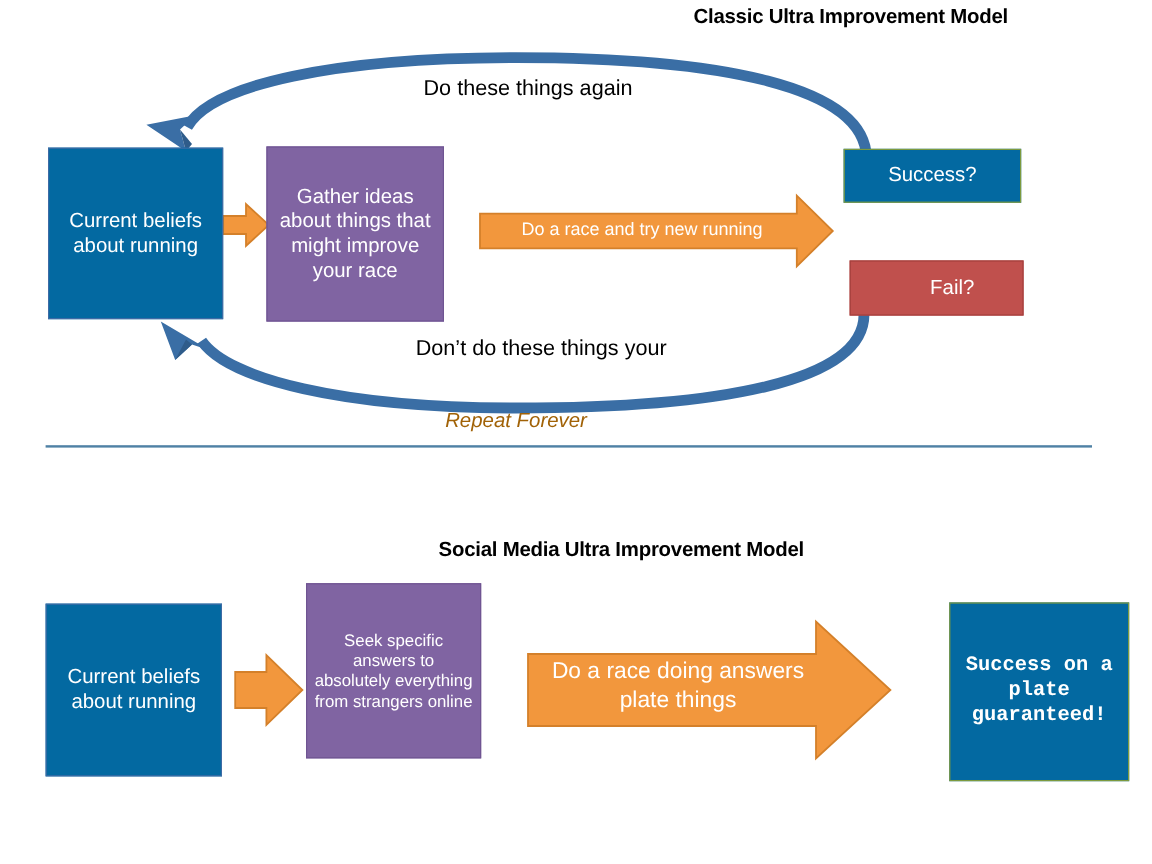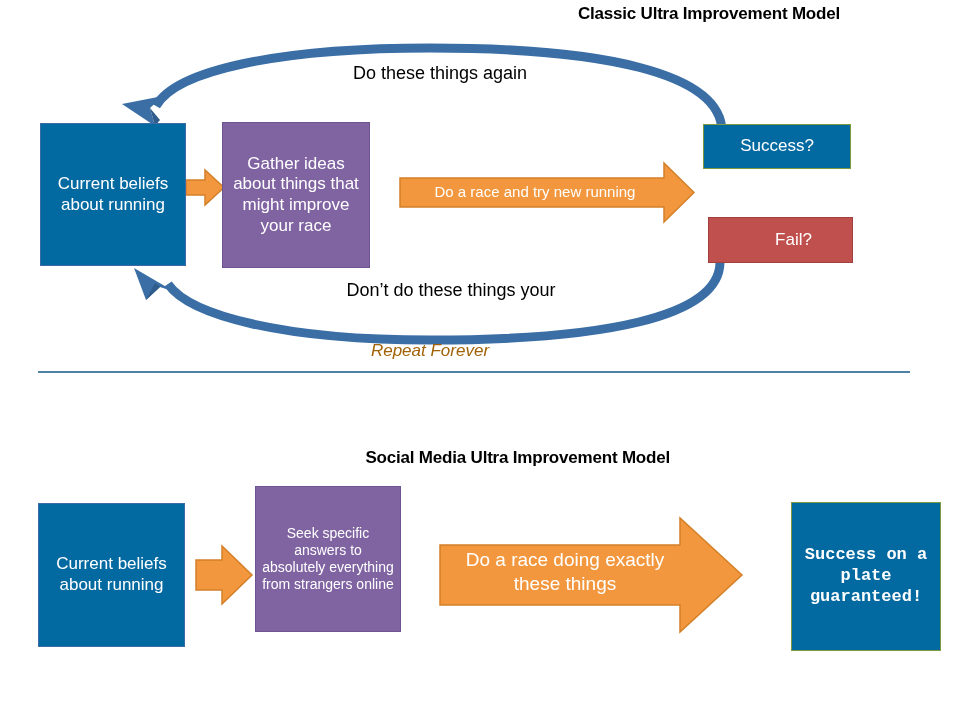--- a/index.html
+++ b/index.html
@@ -163,17 +163,17 @@
 
 <div class="abs divider" style="left:38px; top:371px; width:872px;"></div>
 
 <div class="abs section-title" style="left:270px; top:414px; width:400px;margin-top:34px;">Social Media Ultra Improvement Model</div>
 
 <div class="abs box box-blue" style="left:38px; top:503px; width:147px; height:144px;">Current beliefs about running</div>
 
 <div class="abs box box-purple" style="left:255px; top:486px; width:146px; height:146px; font-size:14px;">Seek specific answers to absolutely everything from strangers online</div>
 
 <div class="arrow-text arrow-text-lg" style="left:450px; top:548px; width:230px;">
-  <span>Do a race doing exactly</span><br>
-  <span>these  things</span>
+  <span>Do a race doing answers</span><br>
+  <span>plate  things</span>
 </div>
 
 <div class="abs box box-green box-green-bold" style="left:791px; top:502px; width:150px; height:149px;font-family:Liberation Mono, monospace;">Success on a plate guaranteed!</div>
 
 </body></html>

